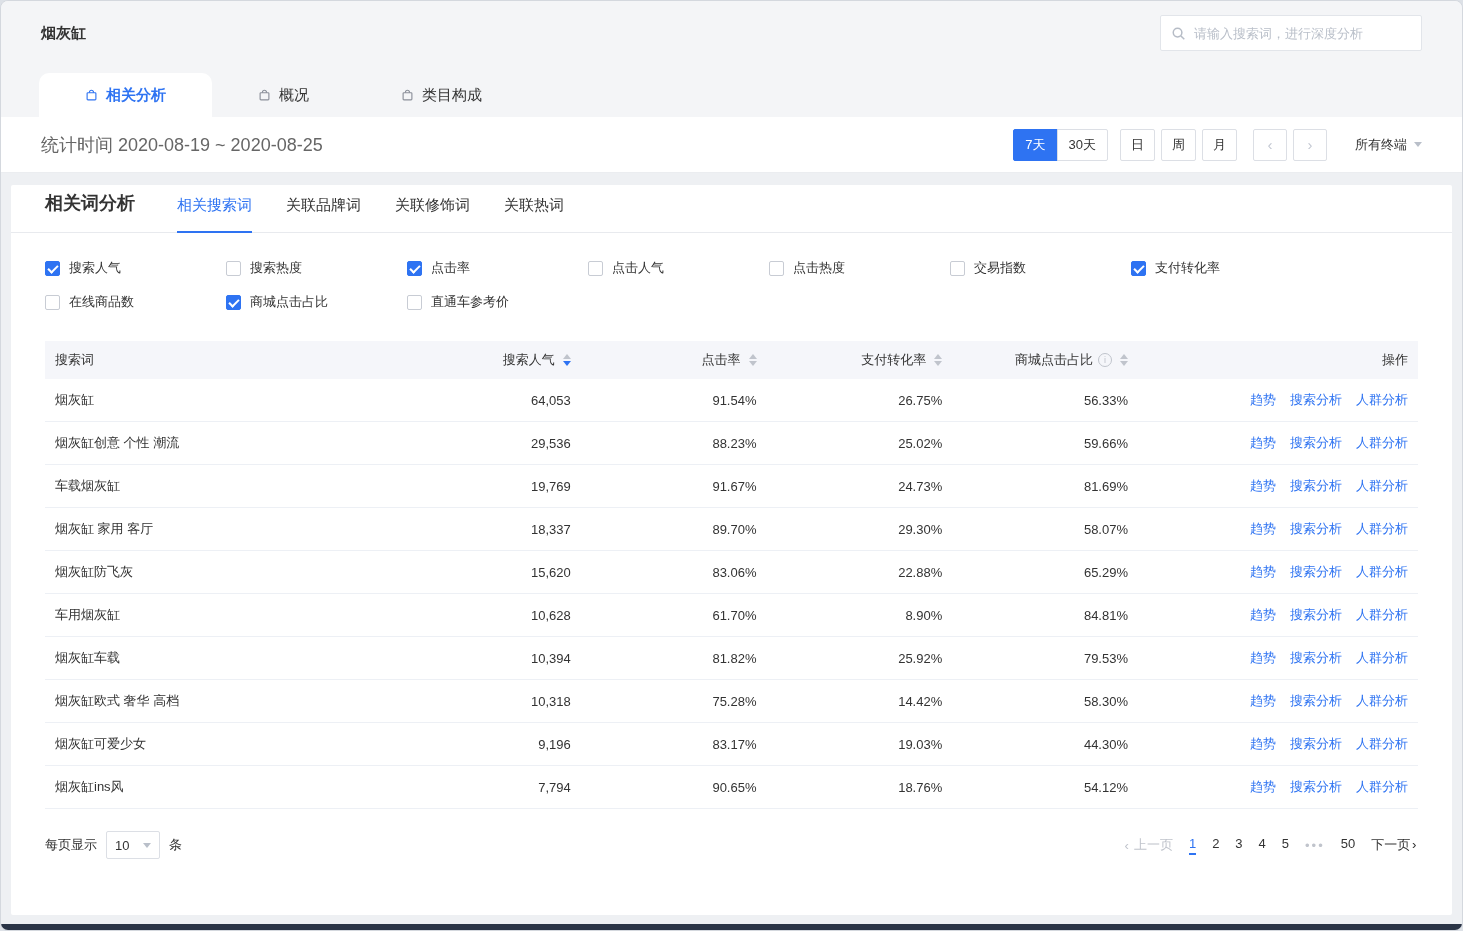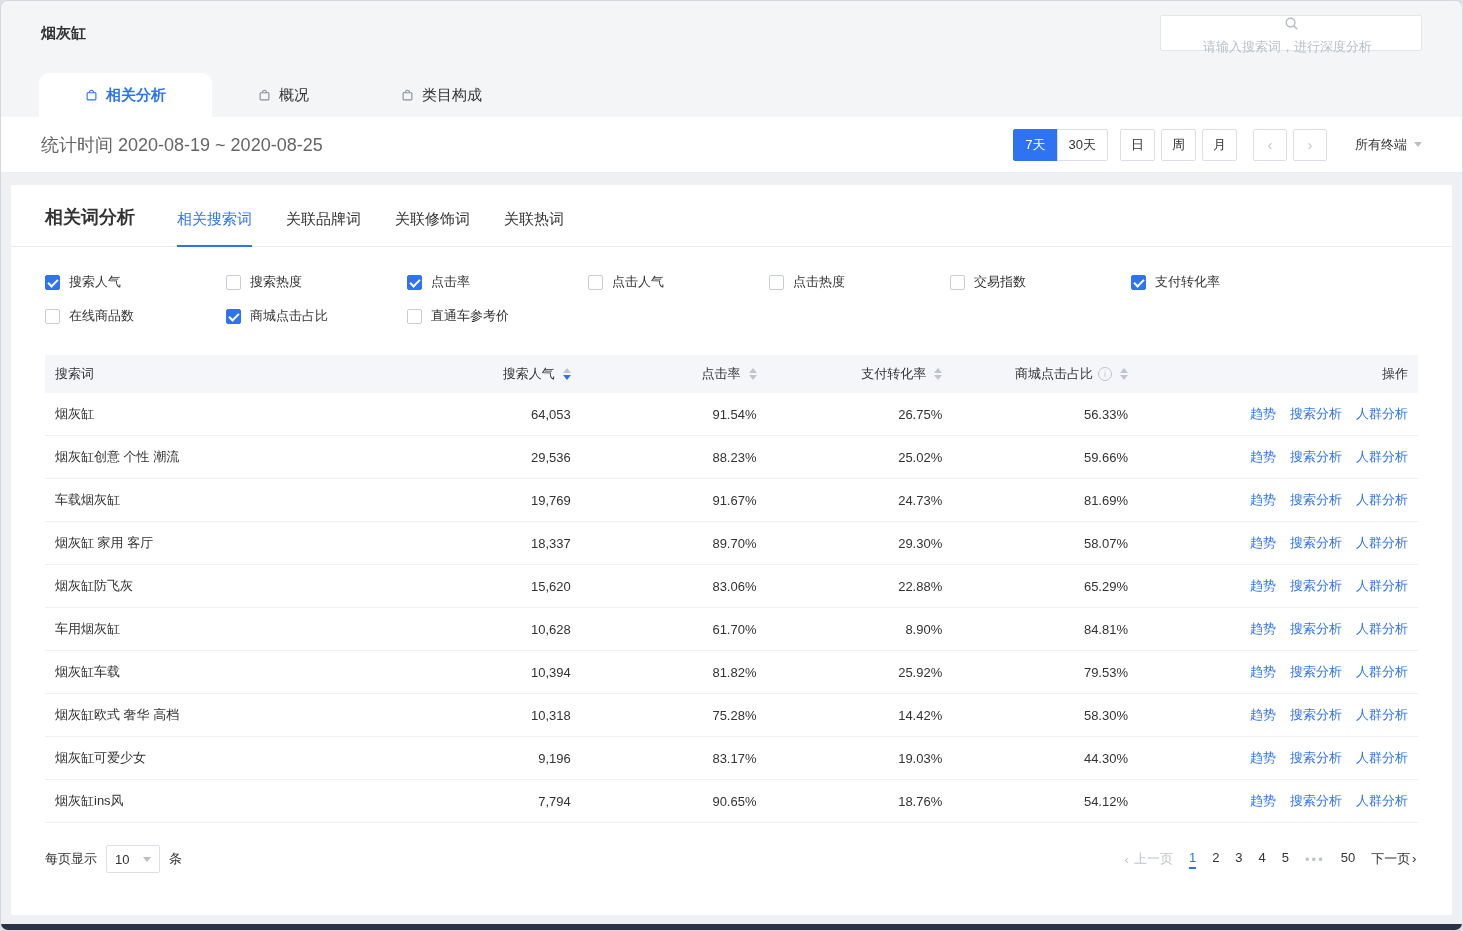--- a/index.html
+++ b/index.html
@@ -5,21 +5,21 @@
   * { margin:0; padding:0; box-sizing:border-box; }
   html,body { width:1463px; height:931px; }
   body { font-family:"Liberation Sans","DejaVu Sans",sans-serif; background:#dde1e7; }
   .app { position:relative; width:1463px; height:931px; background:#eef0f3; border:1px solid #d4d8de;
          border-radius:8px; overflow:hidden; display:flex; flex-direction:column; }
 
   
   .top { background:#f4f5f7; padding:0 40px; height:64px; display:flex; align-items:center; justify-content:space-between; flex:0 0 auto; }
   .page-title { font-size:15px; font-weight:bold; color:#333; }
   .search-box { width:262px; height:36px; background:#fff; border:1px solid #e2e5ea; border-radius:2px;
-                display:flex; align-items:center; padding:0 10px; gap:8px;flex-direction:column; }
+                display:flex; align-items:center; padding:0 10px; gap:8px; }
   .search-box input { border:none; outline:none; font-size:13px; flex:1; color:#333; font-family:inherit; background:transparent; }
   .search-box input::placeholder { color:#b9bfc9; }
 
   
   .tabs { display:flex; align-items:flex-end; height:52px; padding-left:38px; background:#f4f5f7; flex:0 0 auto; }
   .tab { display:flex; align-items:center; gap:8px; font-size:15px; color:#333; padding:0 46px; height:44px; cursor:pointer; }
   .tab .tab-icon { display:flex; color:#8a8f99; }
   .tab.active { background:#fff; color:#2e73f2; border-radius:10px 10px 0 0; font-weight:bold; }
   .tab.active .tab-icon { color:#2e73f2; }
 
@@ -35,21 +35,21 @@
   .range-group .btn:last-child { border-radius:0 2px 2px 0; margin-left:-1px; }
   .btn.primary { background:#2e73f2; border-color:#2e73f2; color:#fff; }
   .gran-group { display:flex; gap:6px; margin-right:10px; }
   .gran-group .btn, .icon-btn { border-radius:2px; padding:0 10px; }
   .icon-btn { color:#c3c8d2; margin-left:6px; font-size:15px; }
   .terminal { display:flex; align-items:center; gap:7px; margin-left:28px; font-size:13px; color:#333; cursor:pointer; }
   .caret-down { width:0; height:0; border-left:4px solid transparent; border-right:4px solid transparent; border-top:5px solid #b9bfc9; }
 
   
   .card { flex:1 1 auto; margin:12px 10px 9px; background:#fff; border-radius:2px; display:flex; flex-direction:column; overflow:hidden; }
-  .section-head { display:flex; align-items:flex-end; padding:0 34px; border-bottom:1px solid #e8eaee; height:62px; flex:0 0 auto; }
+  .section-head { display:flex; align-items:flex-end; padding:0 34px; border-bottom:1px solid #e8eaee; height:48px; flex:0 0 auto; }
   .section-title { font-size:18px; font-weight:bold; color:#333; padding-bottom:17px; margin-right:42px; }
   .subtabs { display:flex; gap:34px; }
   .subtab { font-size:15px; color:#333; padding-bottom:17px; position:relative; cursor:pointer; }
   .subtab.active { color:#2e73f2; }
   .subtab.active::after { content:""; position:absolute; left:0; right:0; bottom:-1px; height:2px; background:#2e73f2; }
 
   
   .metrics { padding:26px 34px 14px; display:grid; grid-template-columns:repeat(7,181px); row-gap:16px; }
   .metric { display:flex; align-items:center; gap:9px; font-size:13px; color:#333; cursor:pointer; }
   .cb { width:15px; height:15px; border:1px solid #c8ccd4; border-radius:2px; background:#fff; position:relative; flex:0 0 auto; }

